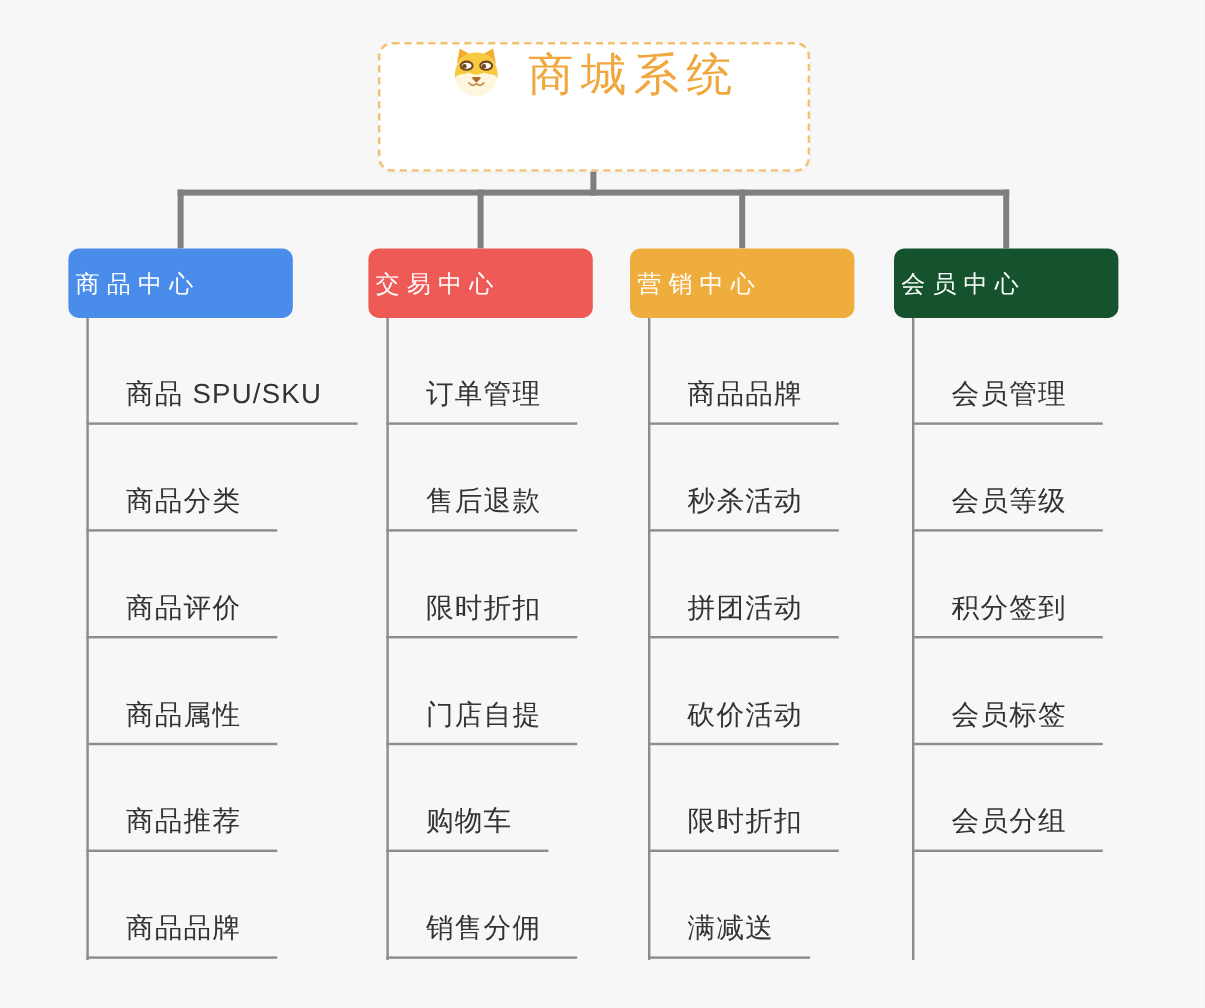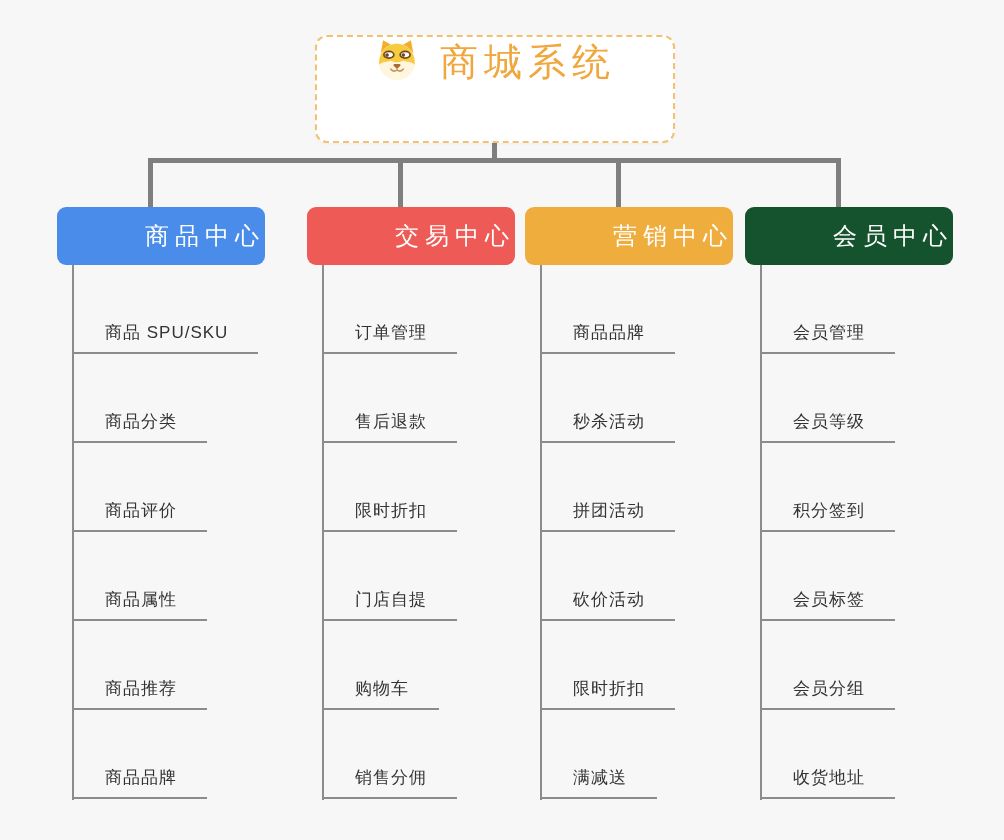--- a/index.html
+++ b/index.html
@@ -27,33 +27,33 @@
   .root-title{
     font-size:38px;color:#F0A73D;letter-spacing:6px;text-indent:6px;
     font-weight:400;white-space:nowrap;
   }
 
   
   .branch{position:absolute;top:207px;width:240px;}
   .branch-0{left:57px;} .branch-1{left:307px;} .branch-2{left:525px;} .branch-3{left:745px;}
 
   .branch-header{
-    width:208px;height:58px;box-sizing:border-box;border-radius:9px;
-    display:flex;align-items:center;justify-content:flex-end;
-    color:#FFFFFF;font-size:24px;letter-spacing:6px;text-indent:6px;
+    width:187px;height:58px;box-sizing:border-box;border-radius:9px;
+    display:flex;align-items:center;justify-content:flex-start;
+    color:#FFFFFF;font-size:20px;letter-spacing:6px;text-indent:6px;
     white-space:nowrap;
   }
 
   .spine{position:absolute;left:15px;top:58px;width:2px;height:535px;background:#8C8C8C;}
 
   .items{position:absolute;left:15px;top:58px;width:225px;}
   .item-row{height:89px;display:flex;align-items:flex-end;}
   .leaf{
     display:inline-block;white-space:nowrap;
-    font-size:17px;color:#333333;letter-spacing:1px;
+    font-size:23px;color:#333333;letter-spacing:1px;
     padding:0 30px 8px 33px;
     border-bottom:2px solid #8C8C8C;
   }
 </style>
 </head>
 <body>
 
 <div class="canvas">
 
   <div class="conn stub"></div>
@@ -178,19 +178,16 @@
         </div>
       <div class="item-row">
           <span class="leaf">积分签到</span>
         </div>
       <div class="item-row">
           <span class="leaf">会员标签</span>
         </div>
       <div class="item-row">
           <span class="leaf">会员分组</span>
         </div>
-      <div class="item-row">
-          <span class="leaf">收货地址</span>
-        </div>
     </div>
   </div>
 
 </div>
 
 </body></html>

